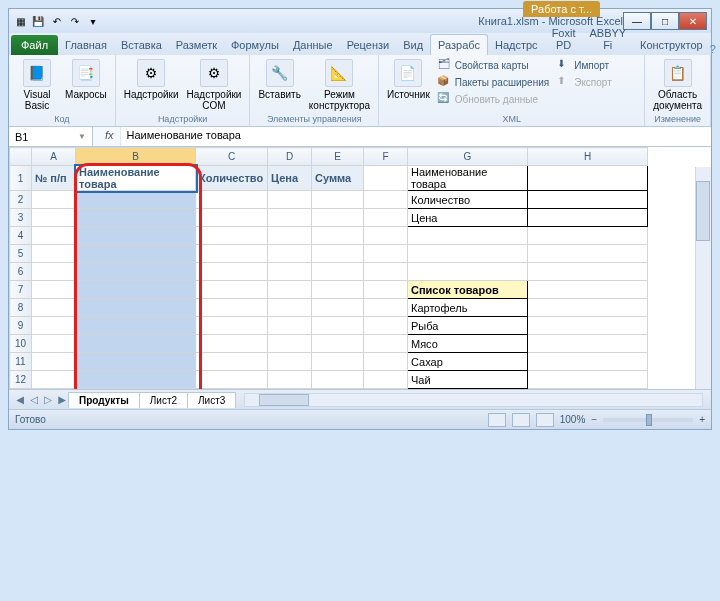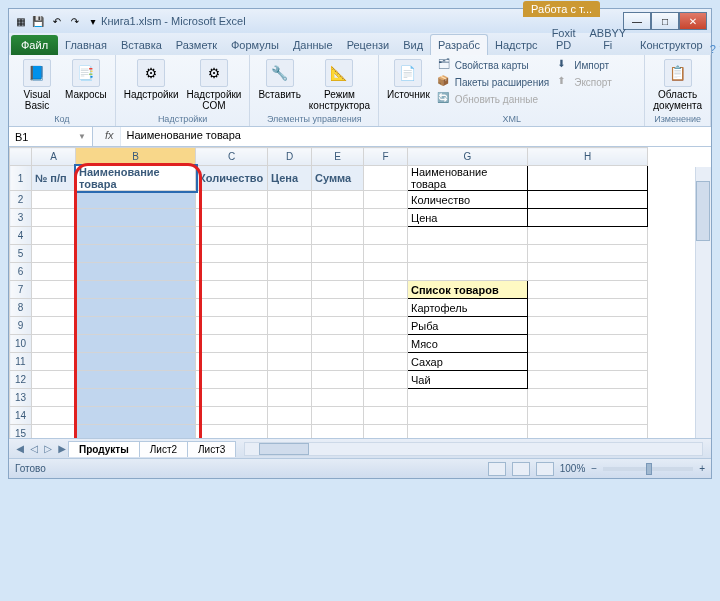--- a/index.html
+++ b/index.html
@@ -1,23 +1,23 @@
 <!DOCTYPE html>
 <html><head>
 <meta charset="utf-8">
 <style>
 * { margin: 0; padding: 0; box-sizing: border-box; font-family: Tahoma, Arial, sans-serif; }
 body { background: #d4e6f7; width: 720px; height: 601px; overflow: hidden; position: relative; }
 
 
-.window { background: #fff; border: 1px solid #8aa7c6; margin: 8px; height: 471px; display: flex; flex-direction: column; }
+.window { background: #fff; border: 1px solid #8aa7c6; margin: 8px; height: 422px; display: flex; flex-direction: column; }
 .titlebar { height: 24px; background: linear-gradient(#e8f0fa, #d2e2f5); display: flex; align-items: center; padding: 0 4px; font-size: 11px; }
 .titlebar-left { display: flex; gap: 2px; align-items: center; }
 .qat-icon { width: 16px; height: 16px; display: inline-flex; align-items: center; justify-content: center; font-size: 10px; }
-.titlebar-center { flex: 1; text-align: left; color: #3b5a7a; }
+.titlebar-center { flex: 1; text-align: right; color: #3b5a7a; }
 .titlebar-right { display: flex; gap: 0; }
 .win-btn { width: 28px; height: 18px; border: 1px solid #5a7a9a; background: linear-gradient(#f5f9fd,#d8e6f5); font-size: 10px; display: flex; align-items: center; justify-content: center; }
 .win-btn.close { background: linear-gradient(#e07a6a,#c8452e); color: #fff; }
 .ctx-tab-bg { position: absolute; right: 120px; top: 1px; background: #cc9933; color: #fff; padding: 2px 8px; font-size: 11px; border-radius: 3px 3px 0 0; }
 
 
 .ribbon-tabs { height: 22px; background: linear-gradient(#e6eef9,#d7e4f3); display: flex; align-items: flex-end; font-size: 11px; padding-left: 2px; }
 .file-tab { background: linear-gradient(#2a8a3a,#1a6a2a); color: #fff; padding: 4px 10px; border-radius: 3px 3px 0 0; }
 .rtab { padding: 4px 7px; color: #3b5a7a; cursor: pointer; text-align: center; }
 .rtab.active { background: #f3f6fb; border: 1px solid #b5c9df; border-bottom: none; border-radius: 3px 3px 0 0; }

